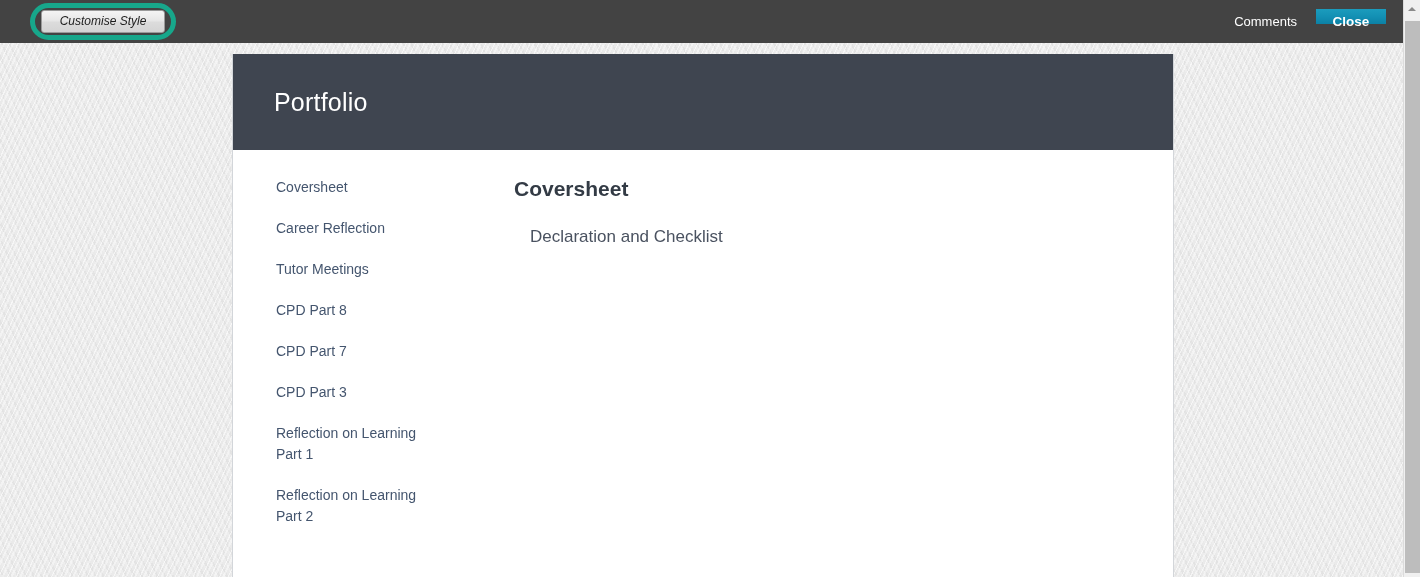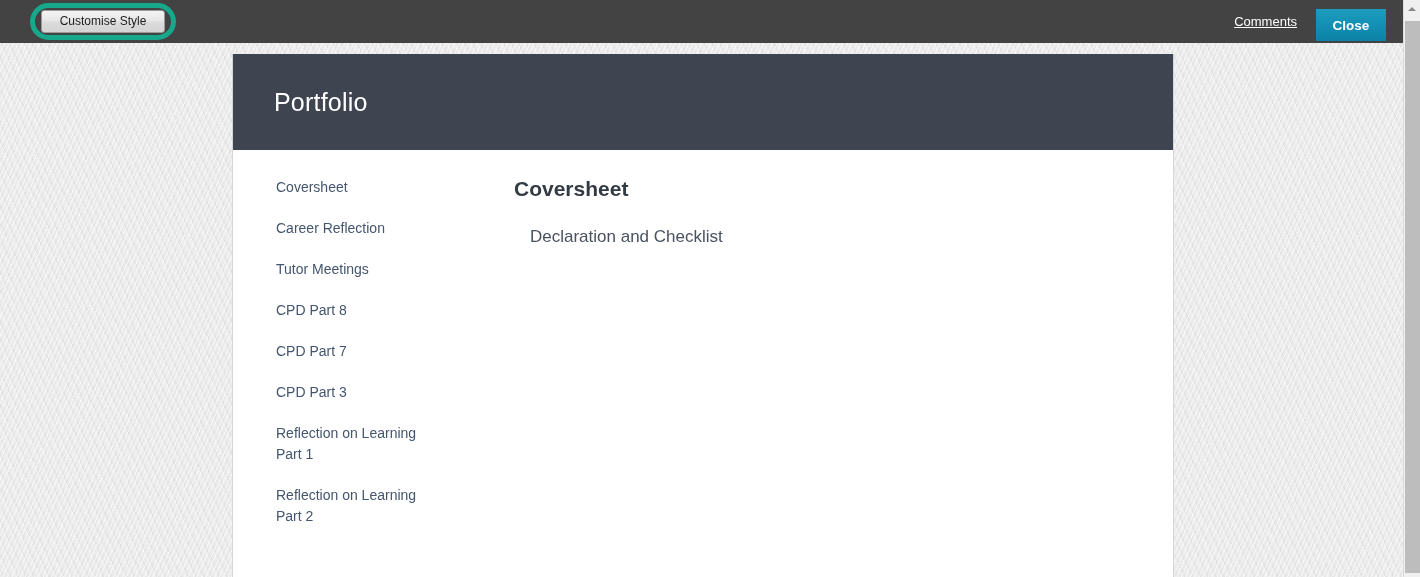--- a/index.html
+++ b/index.html
@@ -83,39 +83,39 @@
     border: 1px solid #9a9a9a;
     border-radius: 3px;
     color: #1d1d1d;
     font-family: "Liberation Sans", sans-serif;
     font-size: 12px;
     line-height: 21px;
     text-align: center;
     padding: 0;
     cursor: default;
     z-index: 2;
+    font-style: italic;
   }
 
   #comments-link {
     position: absolute;
     right: 106px;
     top: 14px;
     color: #ffffff;
     font-size: 13px;
-    text-decoration: underline;
     cursor: pointer;
     white-space: nowrap;
   }
 
   #close-btn {
     position: absolute;
     right: 17px;
     top: 9px;
     width: 70px;
-    height: 32px;
+    height: 15px;
     box-sizing: border-box;
     background: linear-gradient(to bottom, #1b9cbd 0%, #1390b4 50%, #0c81a5 100%);
     border: none;
     color: #ffffff;
     font-family: "Liberation Sans", sans-serif;
     font-size: 13.5px;
     font-weight: bold;
     line-height: 25px;
     text-align: center;
     cursor: pointer;

